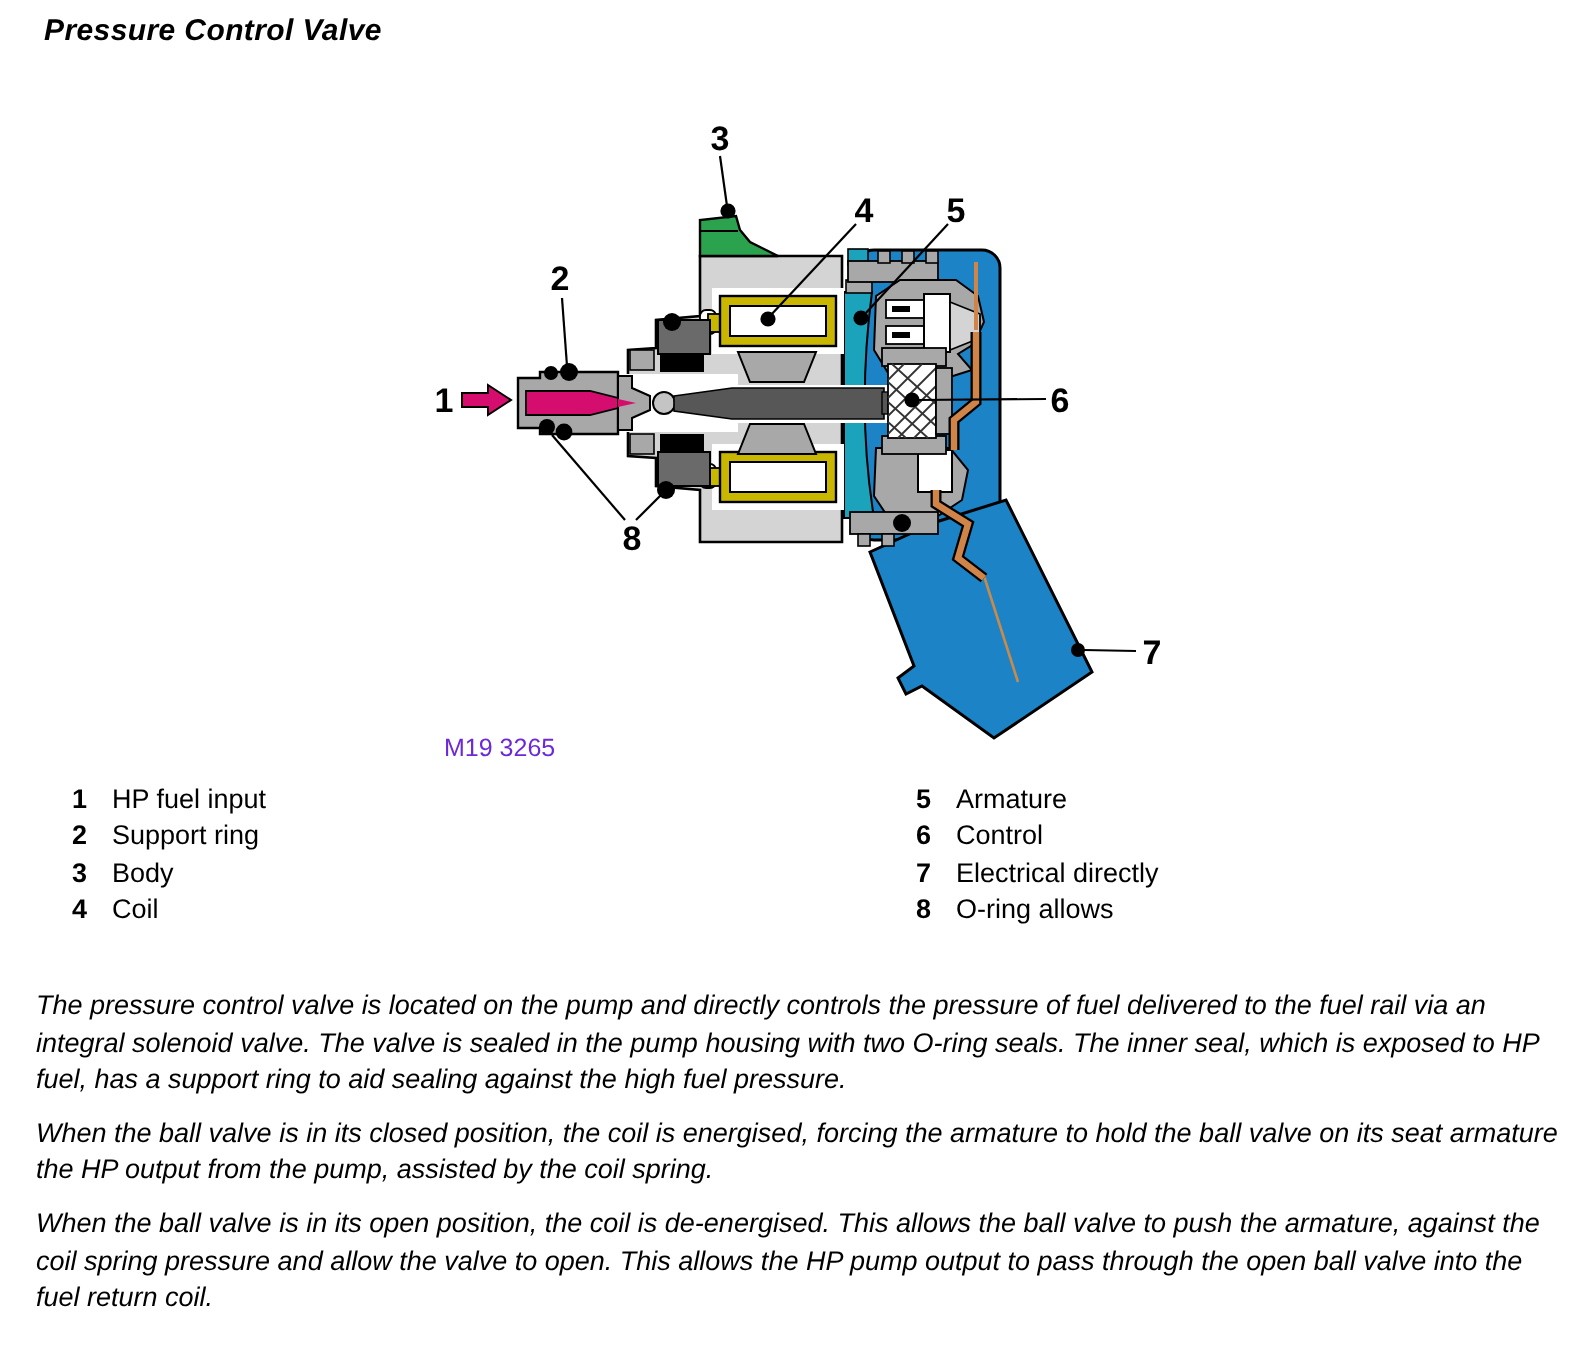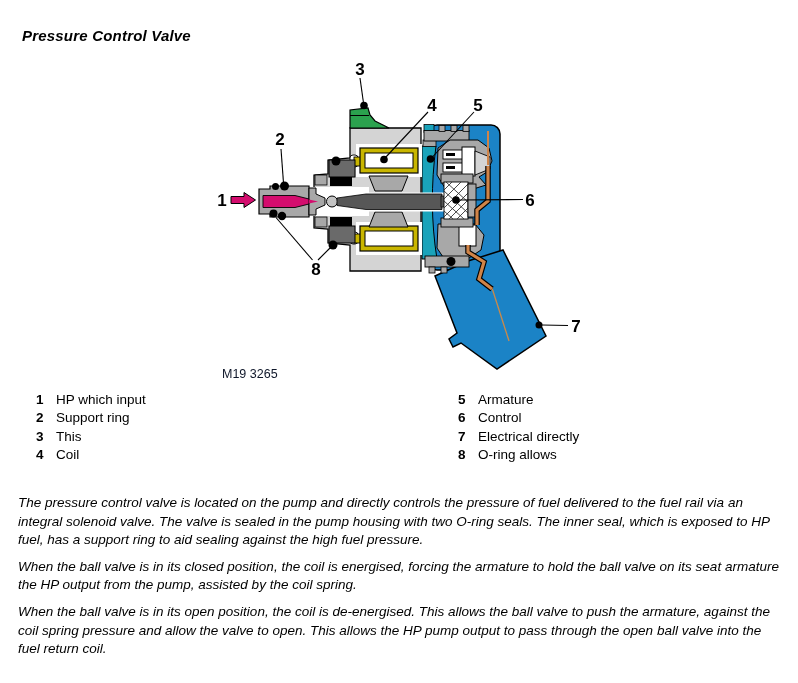--- a/index.html
+++ b/index.html
@@ -8,26 +8,25 @@
     width:798px;height:683px;
     background:#ffffff;
     font-family:"Liberation Sans", sans-serif;
     color:#000;
     overflow:hidden;
   }
   .doc-title{
     position:absolute;left:22px;top:7px;
     font-size:15px;font-weight:bold;font-style:italic;
     letter-spacing:.2px;
-    margin-top:20px;
   }
   .figure-svg{position:absolute;left:188px;top:53px;width:419px;height:337px;}
   .figure-caption{
     position:absolute;left:222px;top:367px;
-    font-size:12.5px;color:#0f172a;
+    font-size:12.5px;color:#6d28d9;
   }
   .legend{
     position:absolute;left:36px;top:391px;
     display:flex;
   }
   .legend-col{display:flex;flex-direction:column;}
   .legend-col.left{width:422px;}
   .legend-row{display:flex;font-size:13.5px;line-height:18.3px;}
   .legend-num{font-weight:bold;width:12px;margin-right:8px;}
   .body-text{
@@ -197,29 +196,29 @@
     <text class="callout" x="578" y="334">7</text>
     <text class="callout" x="318" y="277">8</text>
   </svg>
 
   <div class="figure-caption">M19 3265</div>
 
   <div class="legend">
     <div class="legend-col left">
       <div class="legend-row">
         <span class="legend-num">1</span>
-        <span class="legend-label">HP which input</span>
+        <span class="legend-label">HP fuel input</span>
       </div>
       <div class="legend-row">
         <span class="legend-num">2</span>
         <span class="legend-label">Support ring</span>
       </div>
       <div class="legend-row">
         <span class="legend-num">3</span>
-        <span class="legend-label">This</span>
+        <span class="legend-label">Body</span>
       </div>
       <div class="legend-row">
         <span class="legend-num">4</span>
         <span class="legend-label">Coil</span>
       </div>
     </div>
     <div class="legend-col">
       <div class="legend-row">
         <span class="legend-num">5</span>
         <span class="legend-label">Armature</span>

